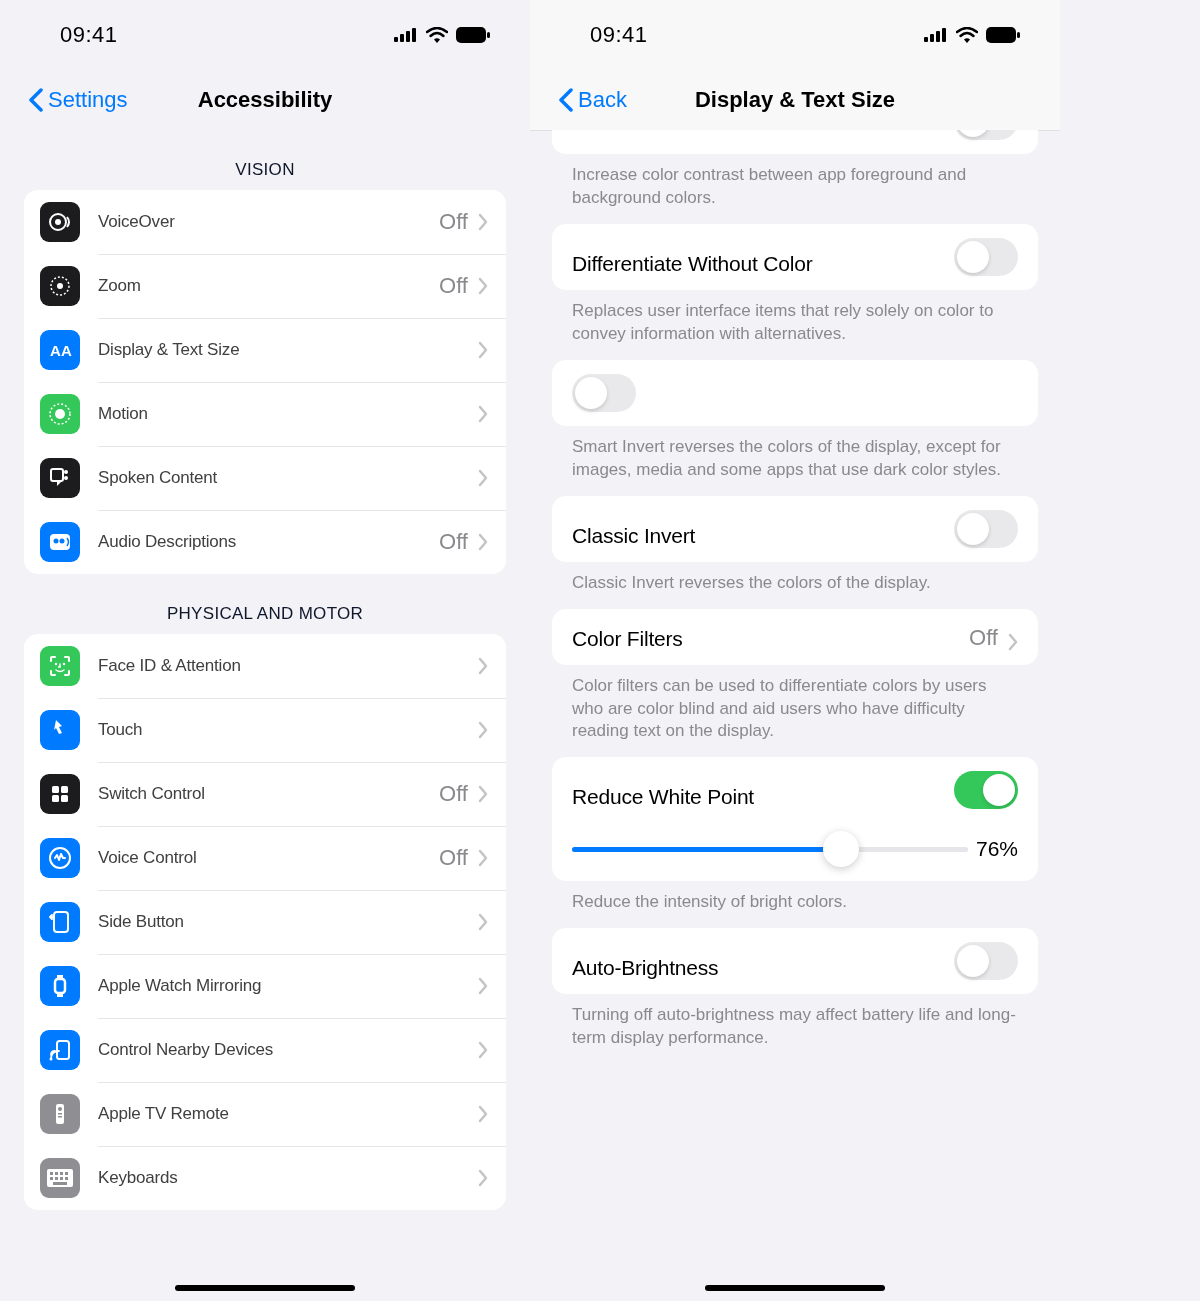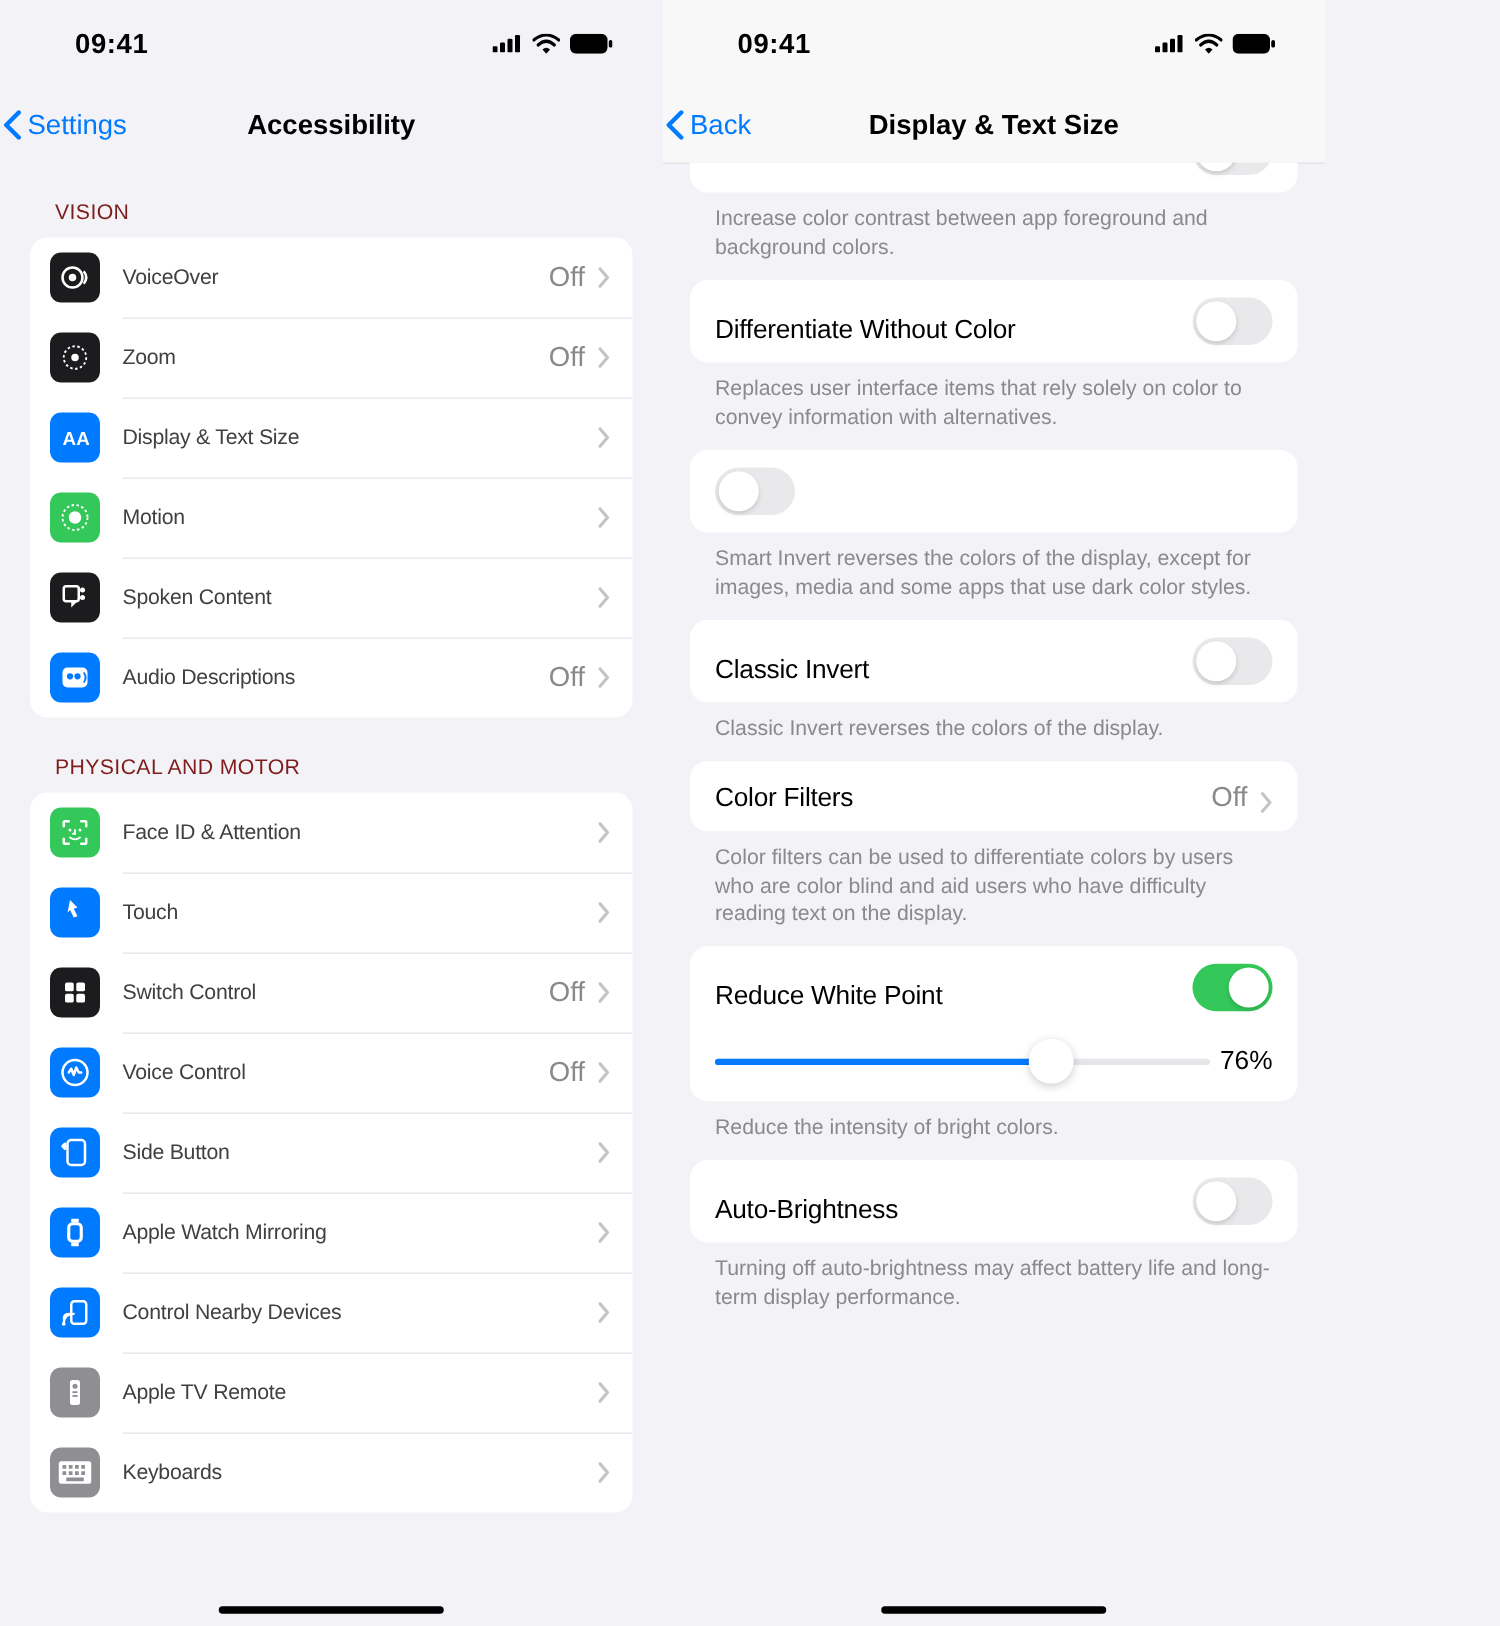--- a/index.html
+++ b/index.html
@@ -20,55 +20,56 @@
   .pane-right { width: 530px; position: relative; }
   .status-bar {
     display: flex;
     justify-content: space-between;
     align-items: center;
     height: 70px;
     padding: 0 40px 0 60px;
   }
   .status-time {
     font-size: 22px;
-    font-weight: 700;
+    font-weight: 400;
     letter-spacing: 0.5px;
   }
   .status-icons {
     display: flex;
     align-items: center;
     gap: 8px;
   }
   .nav-bar {
     display: flex;
     align-items: center;
     height: 60px;
-    padding: 0 2px;
+    padding: 0 28px;
     position: relative;
   }
   .nav-back {
     display: flex;
     align-items: center;
     color: #007aff;
     font-size: 22px;
     gap: 4px;
   }
   .nav-title {
     position: absolute;
     left: 50%;
     transform: translateX(-50%);
     font-size: 22px;
     font-weight: 700;
   }
   .section-header {
     font-size: 17px;
-    color: #7f1d1d;
+    color: #0f172a;
     text-transform: uppercase;
     padding: 30px 44px 10px;
     letter-spacing: 0.3px;
+    text-align: center;
   }
   .list {
     background: #fff;
     border-radius: 14px;
     margin: 0 24px;
     overflow: hidden;
   }
   .row {
     display: flex;
     align-items: center;

